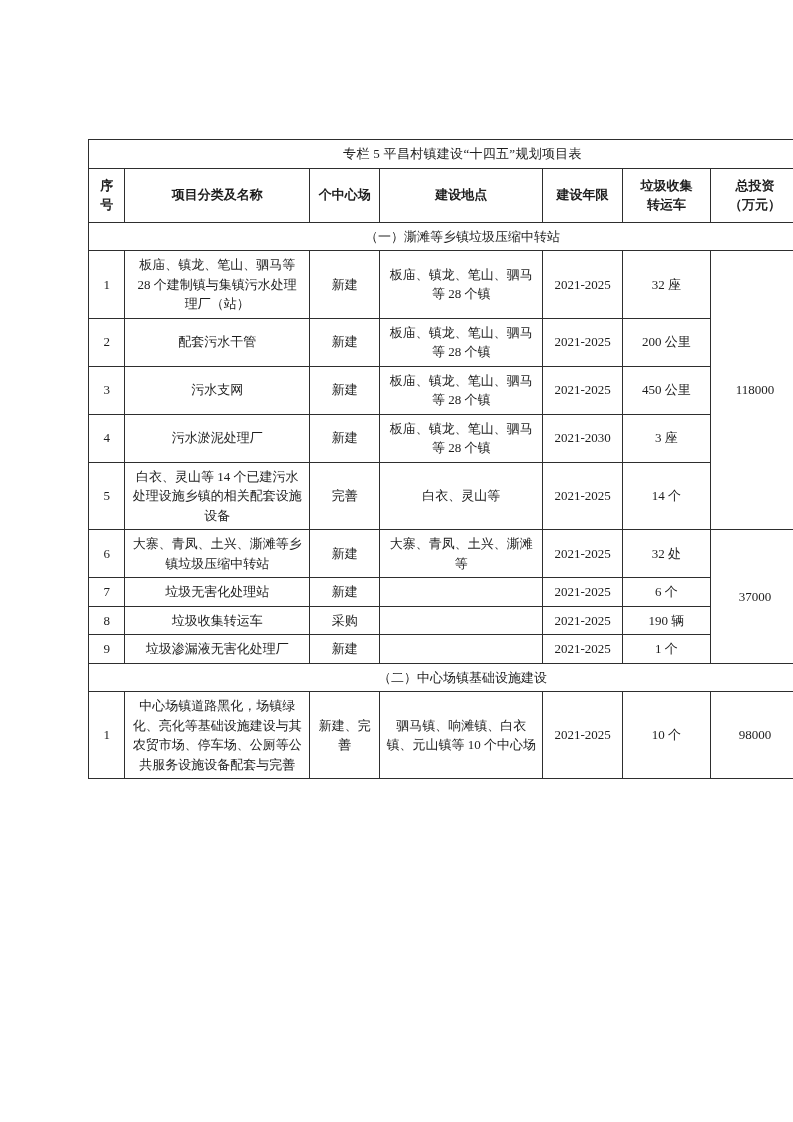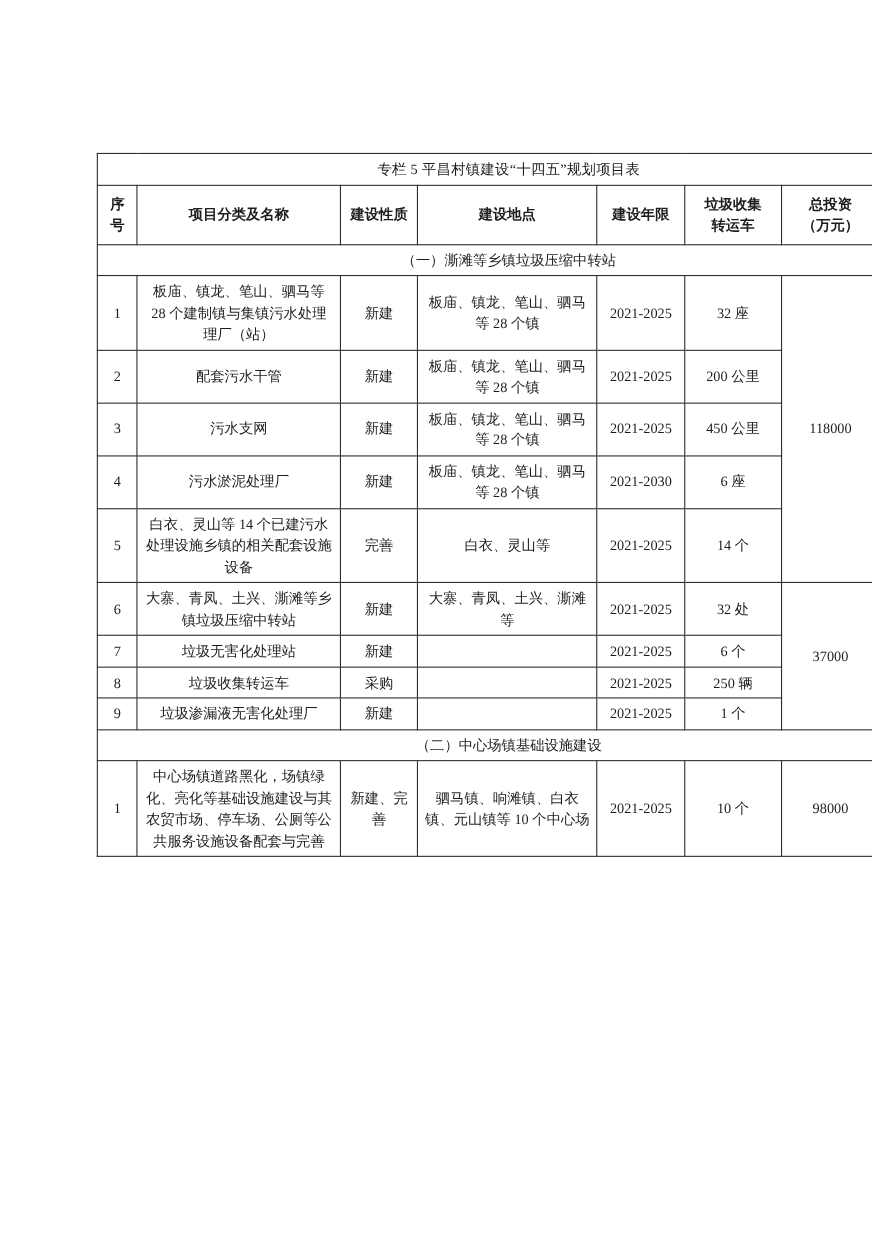--- a/index.html
+++ b/index.html
@@ -76,21 +76,21 @@
       <col style="width:74px">
       <col style="width:30px">
     </colgroup>
     <tbody id="tbody">
         <tr>
           <td class="title-cell" colspan="8">专栏 5 平昌村镇建设“十四五”规划项目表</td>
         </tr>
         <tr>
           <th class="header-cell">序号</th>
           <th class="header-cell">项目分类及名称</th>
-          <th class="header-cell">建设性质</th>
+          <th class="header-cell">个中心场</th>
           <th class="header-cell">建设地点</th>
           <th class="header-cell">建设年限</th>
           <th class="header-cell">垃圾收集转运车</th>
           <th class="header-cell">总投资（万元）</th>
           <th class="header-cell">备注</th>
         </tr>
         <tr>
           <td class="section-cell" colspan="8">（一）澌滩等乡镇垃圾压缩中转站</td>
         </tr>
         <tr>
@@ -120,21 +120,21 @@
           <td class="years-cell">2021-2025</td>
           <td class="scale-cell">450 公里</td>
           <td class="remark-cell"></td>
         </tr>
         <tr>
           <td class="no-cell">4</td>
           <td class="name-cell">污水淤泥处理厂</td>
           <td class="nature-cell">新建</td>
           <td class="location-cell">板庙、镇龙、笔山、驷马等 28 个镇</td>
           <td class="years-cell">2021-2030</td>
-          <td class="scale-cell">6 座</td>
+          <td class="scale-cell">3 座</td>
           <td class="remark-cell"></td>
         </tr>
         <tr>
           <td class="no-cell">5</td>
           <td class="name-cell">白衣、灵山等 14 个已建污水处理设施乡镇的相关配套设施设备</td>
           <td class="nature-cell">完善</td>
           <td class="location-cell">白衣、灵山等</td>
           <td class="years-cell">2021-2025</td>
           <td class="scale-cell">14 个</td>
           <td class="remark-cell"></td>
@@ -157,21 +157,21 @@
           <td class="years-cell">2021-2025</td>
           <td class="scale-cell">6 个</td>
           <td class="remark-cell"></td>
         </tr>
         <tr>
           <td class="no-cell">8</td>
           <td class="name-cell">垃圾收集转运车</td>
           <td class="nature-cell">采购</td>
           <td class="location-cell"></td>
           <td class="years-cell">2021-2025</td>
-          <td class="scale-cell">250 辆</td>
+          <td class="scale-cell">190 辆</td>
           <td class="remark-cell"></td>
         </tr>
         <tr>
           <td class="no-cell">9</td>
           <td class="name-cell">垃圾渗漏液无害化处理厂</td>
           <td class="nature-cell">新建</td>
           <td class="location-cell"></td>
           <td class="years-cell">2021-2025</td>
           <td class="scale-cell">1 个</td>
           <td class="remark-cell"></td>

